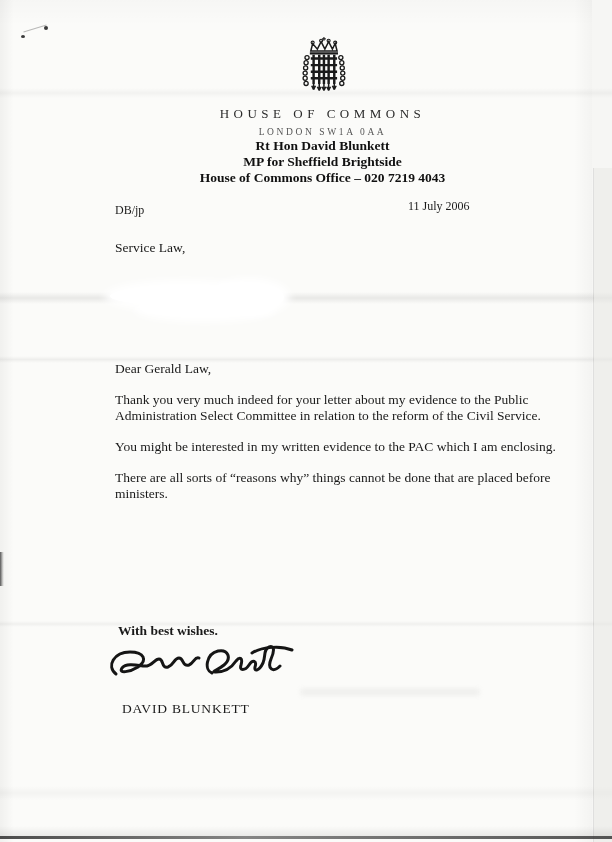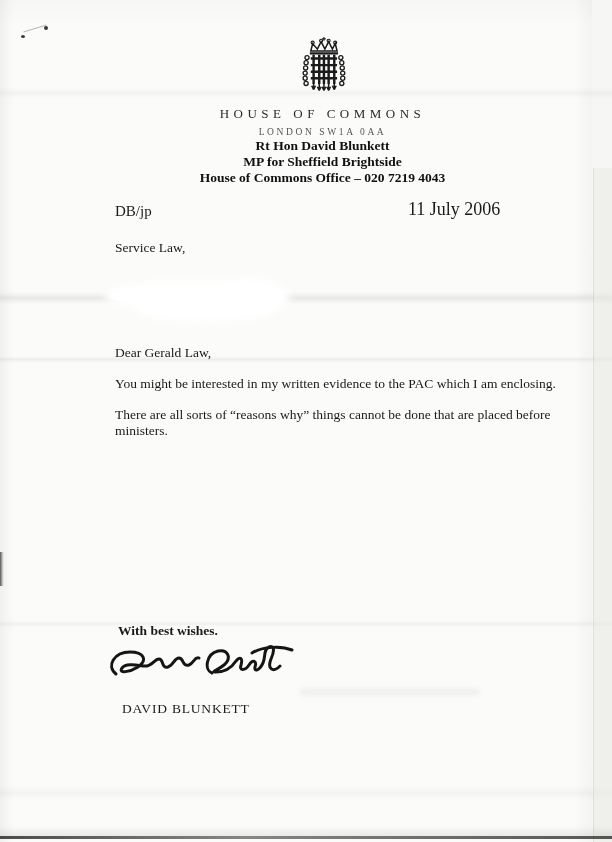--- a/index.html
+++ b/index.html
@@ -46,24 +46,24 @@
   .redaction .b2{left:36px;top:20px;width:130px;height:14px;}
   .redaction .b3{left:110px;top:2px;width:70px;height:26px;}
   
   .letterhead{position:absolute;left:30px;top:36px;width:585px;text-align:center;}
   .crest{display:block;margin:0 auto 8px auto;}
   .institution{font-size:13px;letter-spacing:4.5px;color:#2b2b2b;}
   .hc-address{margin-top:5px;font-size:9.5px;letter-spacing:2.6px;color:#555;}
   .sender-name,.sender-title,.office-line{font-weight:bold;font-size:13.5px;line-height:16px;color:#111;}
   .sender-name{margin-top:1px;}
   
-  .ref{position:absolute;left:115px;top:203px;font-size:15px;}
-  .date{position:absolute;left:408px;top:199px;font-size:18px;}
+  .ref{position:absolute;left:115px;top:203px;font-size:12px;}
+  .date{position:absolute;left:408px;top:199px;font-size:12px;}
   .recipient{position:absolute;left:115px;top:240px;font-size:13.5px;}
-  .letter-body{position:absolute;left:115px;top:345px;width:452px;font-size:13.5px;line-height:16px;}
+  .letter-body{position:absolute;left:115px;top:361px;width:452px;font-size:13.5px;line-height:16px;}
   .letter-body p{margin:0 0 15px 0;}
   .salutation{margin-bottom:17px;}
   .closing{position:absolute;left:118px;top:623px;font-size:13.5px;font-weight:bold;}
   .signature{position:absolute;left:100px;top:640px;}
   .signed-name{position:absolute;left:122px;top:701px;font-size:13.5px;letter-spacing:0.8px;}
 </style>
 </head>
 <body>
 
 <div class="page">
@@ -133,20 +133,21 @@
   <div class="recipient">Service Law,</div>
 
   <div class="redaction">
     <div class="blob b1"></div>
     <div class="blob b2"></div>
     <div class="blob b3"></div>
   </div>
 
   <div class="letter-body">
     <p class="salutation">Dear Gerald Law,</p>
+    <p>Thank you very much indeed for your letter about my evidence to the Public Administration Select Committee in relation to the reform of the Civil Service.</p>
     <p>You might be interested in my written evidence to the PAC which I am enclosing.</p>
     <p>There are all sorts of “reasons why” things cannot be done that are placed before ministers.</p>
   </div>
 
   <div class="closing">With best wishes.</div>
 
   <svg class="signature" width="200" height="58" viewBox="0 0 200 58" aria-hidden="true">
     <g fill="none" stroke="#151515" stroke-width="3" stroke-linecap="round" stroke-linejoin="round">
       <path d="M16 34 C6 26 14 12 30 12 C44 12 48 20 38 27 C30 32 18 34 22 28 C26 23 36 25 44 26 C52 27 54 19 59 19 C64 19 61 29 68 27 C74 25 74 18 79 18 C84 18 82 27 89 25 C94 23 95 16 99 18"></path>
       <path d="M112 33 C104 30 106 14 118 11 C128 9 132 18 124 25 C118 30 110 32 116 32 C126 32 132 27 136 21 C140 16 143 18 141 25 C139 31 145 31 149 25 C153 19 157 21 155 27 C154 32 159 31 163 23 C166 16 163 10 169 7 C174 5 175 10 171 19 C167 29 173 33 180 26"></path>

